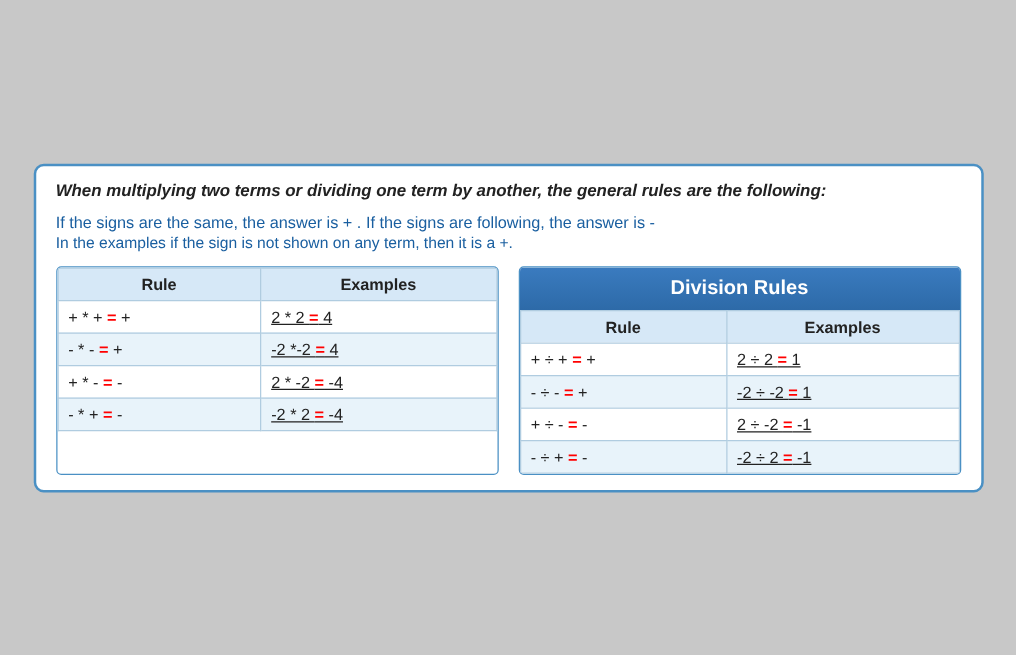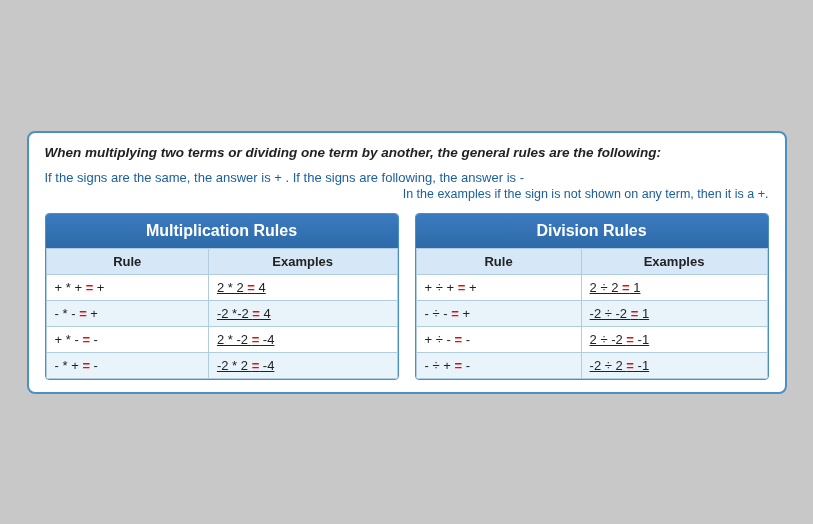--- a/index.html
+++ b/index.html
@@ -53,21 +53,20 @@
       color: #1a5fa0;
       margin-bottom: 2px;
     }
     .rules-text .bold-part {
       font-weight: normal;
     }
     .note-text {
       font-size: 12.5px;
       color: #1a5fa0;
       margin-bottom: 12px;
-      text-align: right;
     }
     .tables-row {
       display: flex;
       gap: 16px;
     }
     .table-section {
       flex: 1;
       border: 1px solid #4a90c4;
       border-radius: 4px;
       overflow: hidden;
@@ -122,21 +121,20 @@
     <div class="intro-text">When multiplying two terms or dividing one term by another, the general rules are the following:</div>
     <div class="rules-text">
       <span class="bold-part">If the signs are the same, the answer is + .</span>
       <span>   If the signs are following, the answer is  -</span>
     </div>
     <div class="note-text">In the examples if the sign is not shown on any term, then it is a +.</div>
 
     <div class="tables-row">
 
       <div class="table-section">
-        <div class="table-section-header">Multiplication Rules</div>
         <table>
           <thead>
             <tr>
               <th class="col-header">Rule</th>
               <th class="col-header">Examples</th>
             </tr>
           </thead>
           <tbody id="mult-tbody">
           <tr class="data-row">
                 <td><span>+</span> <span>*</span> <span>+</span> <span style="color: red; font-weight: bold;">=</span> <span>+</span></td>

